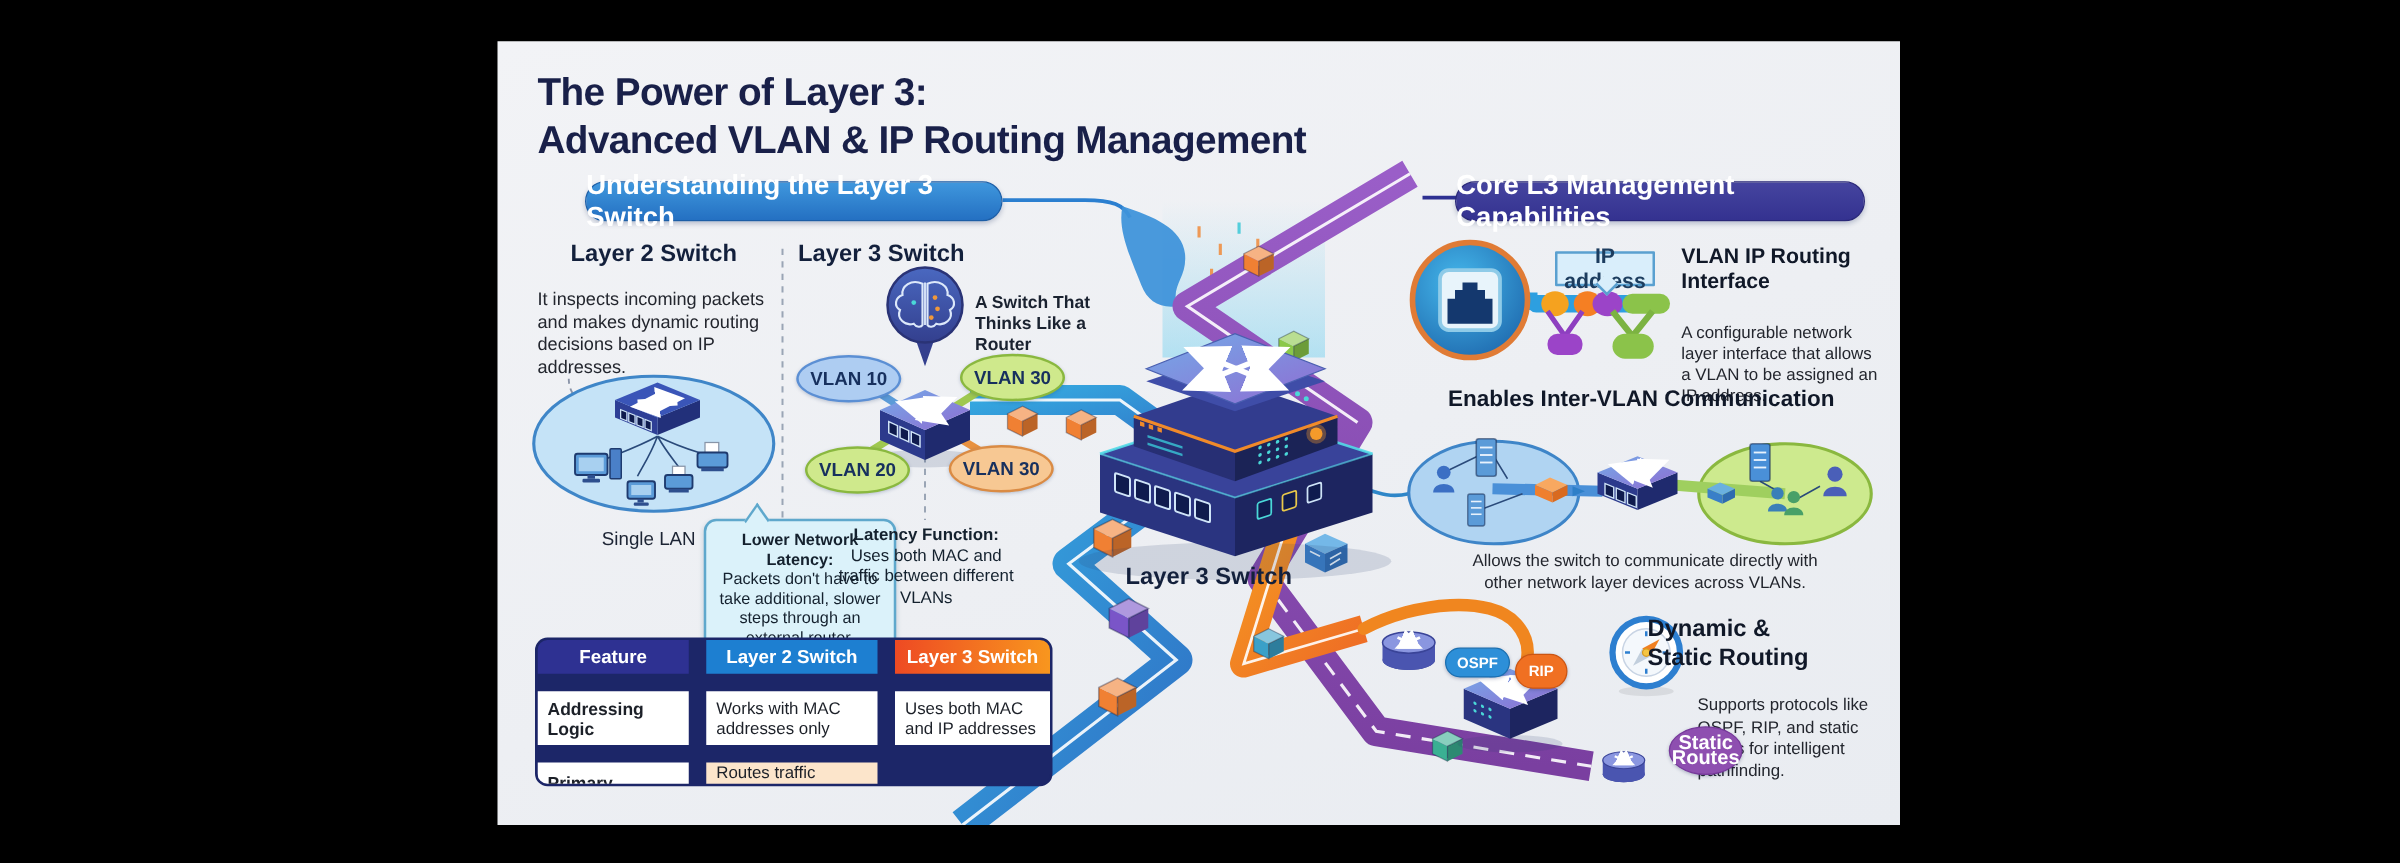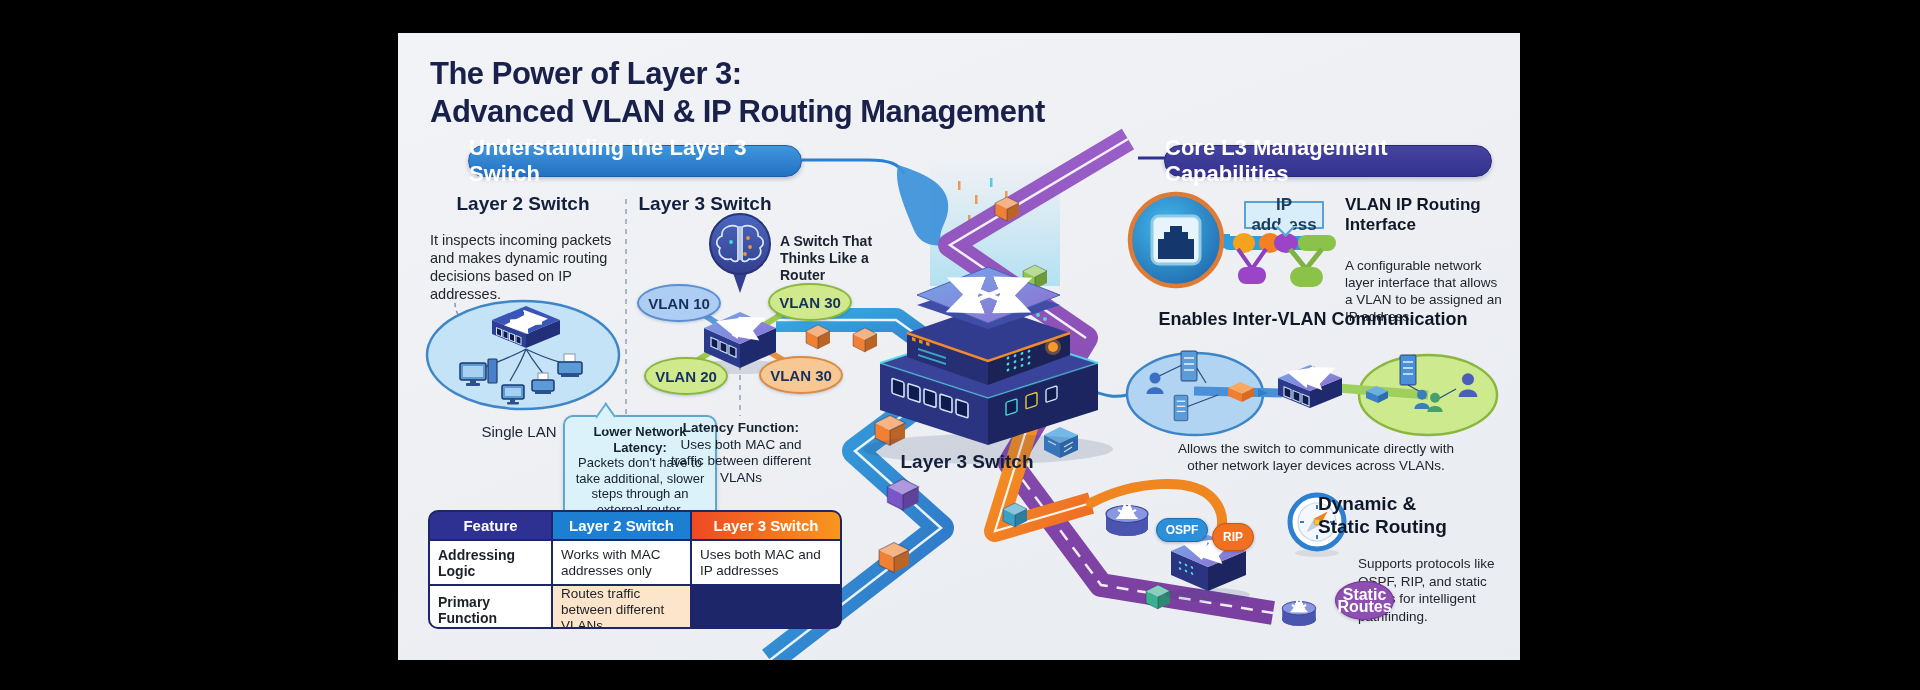--- a/index.html
+++ b/index.html
@@ -32,21 +32,21 @@
   .latency-box{position:absolute;left:165px;top:382px;width:140px;background:#dbf2fa;border:2.5px solid #5fa8cc;
         border-radius:10px;padding:7px 5px;text-align:center;font-size:13px;line-height:15.5px;color:#14212e;
         box-shadow:0 2px 4px rgba(30,70,110,.18);}
   .latency-tail{position:absolute;left:32px;top:-9px;width:15px;height:15px;background:#dbf2fa;
         border-left:2.5px solid #5fa8cc;border-top:2.5px solid #5fa8cc;transform:rotate(55deg) skewX(20deg);}
   .box-title{display:block;font-weight:bold;}
 
   .primary-fn{position:absolute;left:272px;top:387px;width:142px;text-align:center;font-size:13.5px;line-height:16.5px;color:#14212e;}
 
   .cmp-table{position:absolute;left:30px;top:477px;width:410px;height:115px;background:#1c2668;border:2.5px solid #1c2668;
-        border-radius:10px;overflow:hidden;display:grid;grid-template-columns:121px 137px 1fr;grid-template-rows:27px 43px 1fr;gap:2px;}
+        border-radius:10px;overflow:hidden;display:grid;grid-template-columns:121px 137px 1fr;grid-template-rows:27px 43px 1fr;gap:14px;}
   .cmp-table>div{background:#fff;display:flex;align-items:center;font-size:13.5px;line-height:16px;color:#1c2028;padding:0 8px;}
   .th{justify-content:center;color:#fff !important;font-weight:bold;font-size:15px !important;padding:0 !important;}
   .th-feature{background:#2e3192 !important;}
   .th-l2{background:#1d7fd1 !important;}
   .th-l3{background:linear-gradient(90deg,#ee4a23,#f8961e) !important;}
   .td-feature{font-weight:bold;font-size:14px !important;}
   .td-l2-2{background:#dcf0f9 !important;}
   .td-l3-2{background:#fce5cb !important;}
 
   .switch-label{position:absolute;left:489px;top:418px;width:160px;text-align:center;color:#13203c;font-weight:bold;font-size:19px;}

